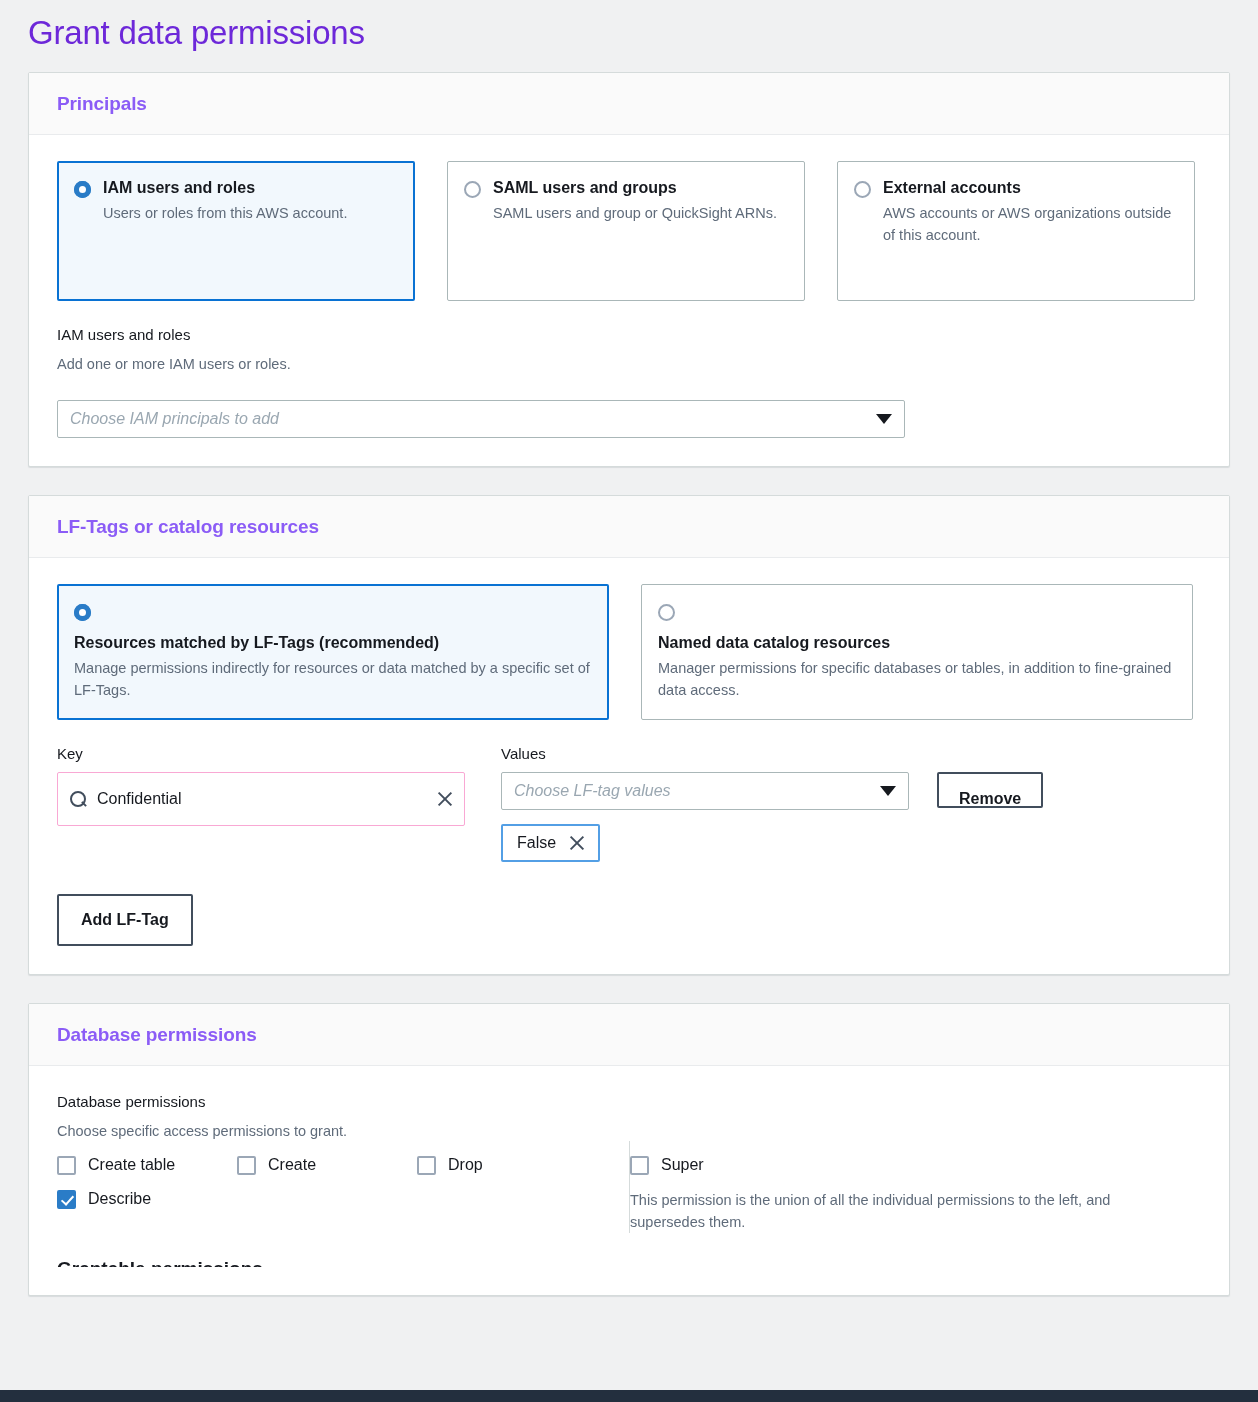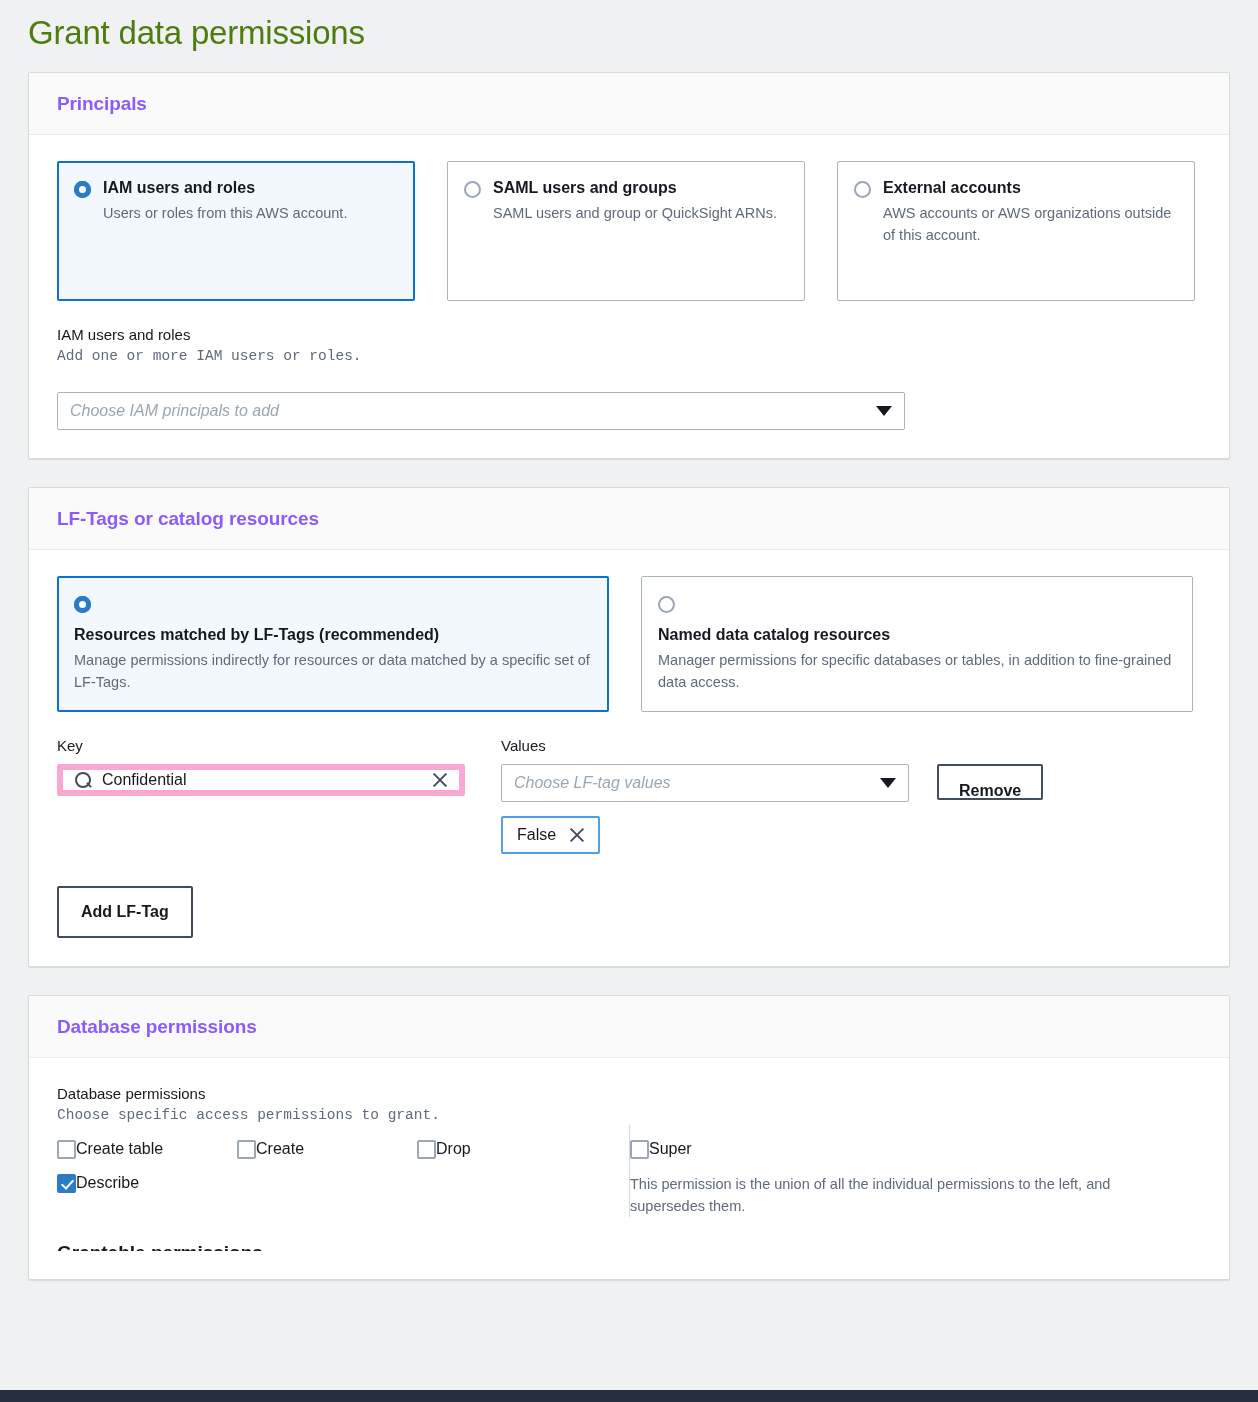--- a/index.html
+++ b/index.html
@@ -13,21 +13,21 @@
     width: 1258px;
     min-height: 1402px;
     position: relative;
     background: #f0f1f2;
     overflow: hidden;
   }
 
   .page-title {
     font-size: 33px;
     font-weight: 400;
-    color: #4d7c0f;
+    color: #6d28d9;
     margin: 0;
     padding: 14px 0 20px 28px;
     letter-spacing: -0.2px;
   }
 
   
   .card {
     background: #ffffff;
     border: 1px solid #d5dbdb;
     border-radius: 2px;
@@ -114,22 +114,21 @@
   .field-label {
     font-size: 15px;
     font-weight: 400;
     color: #16191f;
     line-height: 20px;
   }
   .field-desc {
     font-size: 14.5px;
     color: #5f6b7a;
     line-height: 20px;
-    margin-top: 1px;
-    font-family: Liberation Mono, monospace;
+    margin-top: 9px;
   }
   .select-box {
     margin-top: 26px;
     height: 38px;
     border: 1px solid #aab7b8;
     border-radius: 2px;
     background: #fff;
     display: flex;
     align-items: center;
     padding: 0 12px;
@@ -155,22 +154,22 @@
     grid-template-columns: 408px 36px 408px 28px auto;
     margin-top: 0;
   }
   .col-label {
     font-size: 15px;
     color: #16191f;
     line-height: 20px;
     margin-bottom: 8px;
   }
   .input-box {
-    height: 32px;
-    border: 6px solid #f9a8d4;
+    height: 54px;
+    border: 1px solid #f9a8d4;
     border-radius: 2px;
     background: #fff;
     display: flex;
     align-items: center;
     padding: 0 10px 0 12px;
     gap: 10px;
   }
   .input-box .val {
     font-size: 16px;
     color: #16191f;
@@ -225,21 +224,21 @@
   .perm-wrap { display: flex; }
   .perm-left { width: 572px; padding-right: 24px; }
   .perm-right {
     border-left: 1px solid #d5dbdb;
     flex: 1;
   }
   .cb-row { display: flex; align-items: center; margin-top: 14px; }
   .cb-item {
     display: flex;
     align-items: center;
-    gap: 0;
+    gap: 12px;
     cursor: pointer;
   }
   .cb-item.w1 { width: 180px; }
   .cb-item.w2 { width: 180px; }
   .checkbox {
     width: 19px; height: 19px;
     border: 2px solid #9ba7b6;
     border-radius: 2px;
     background: #fff;
     flex: 0 0 19px;

